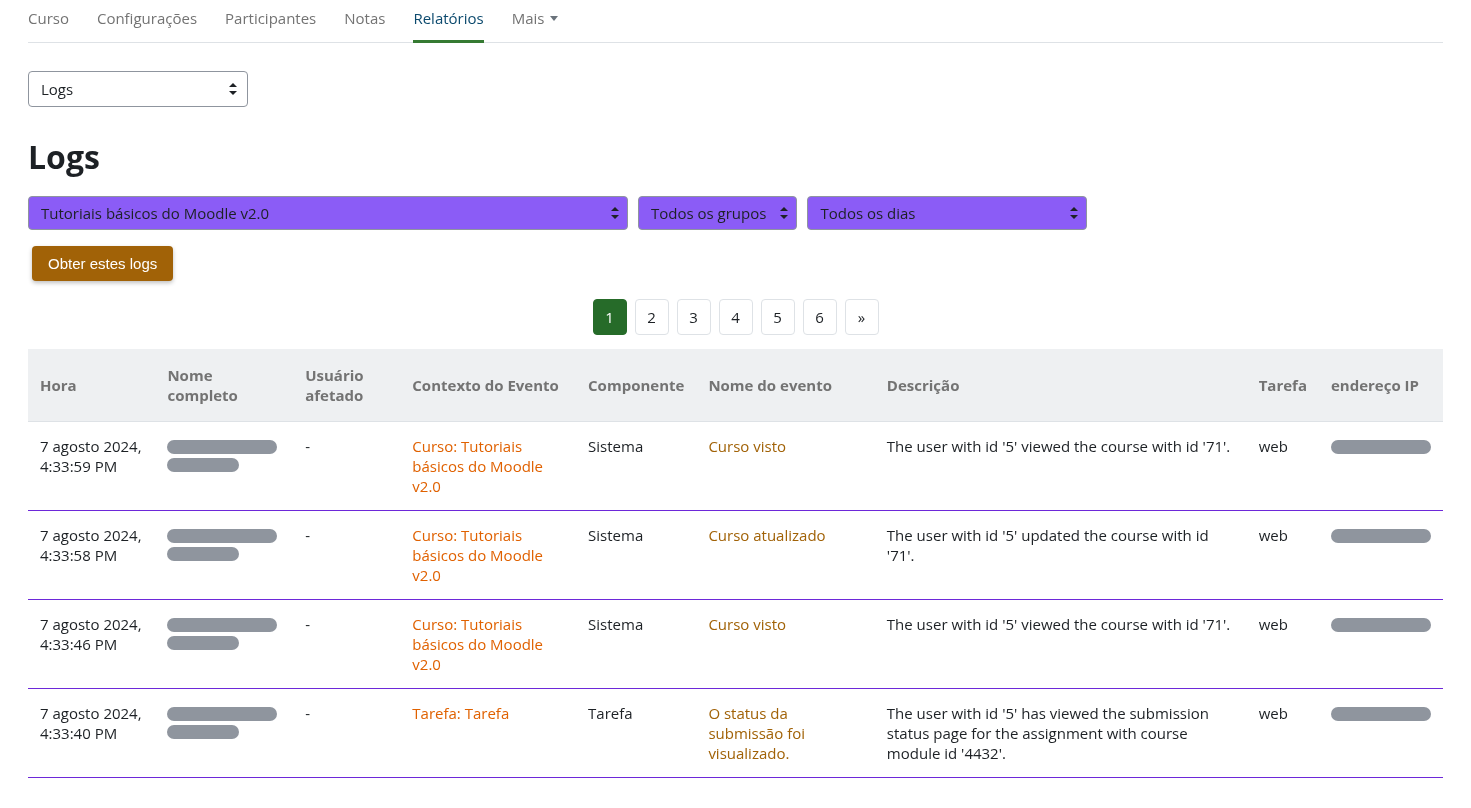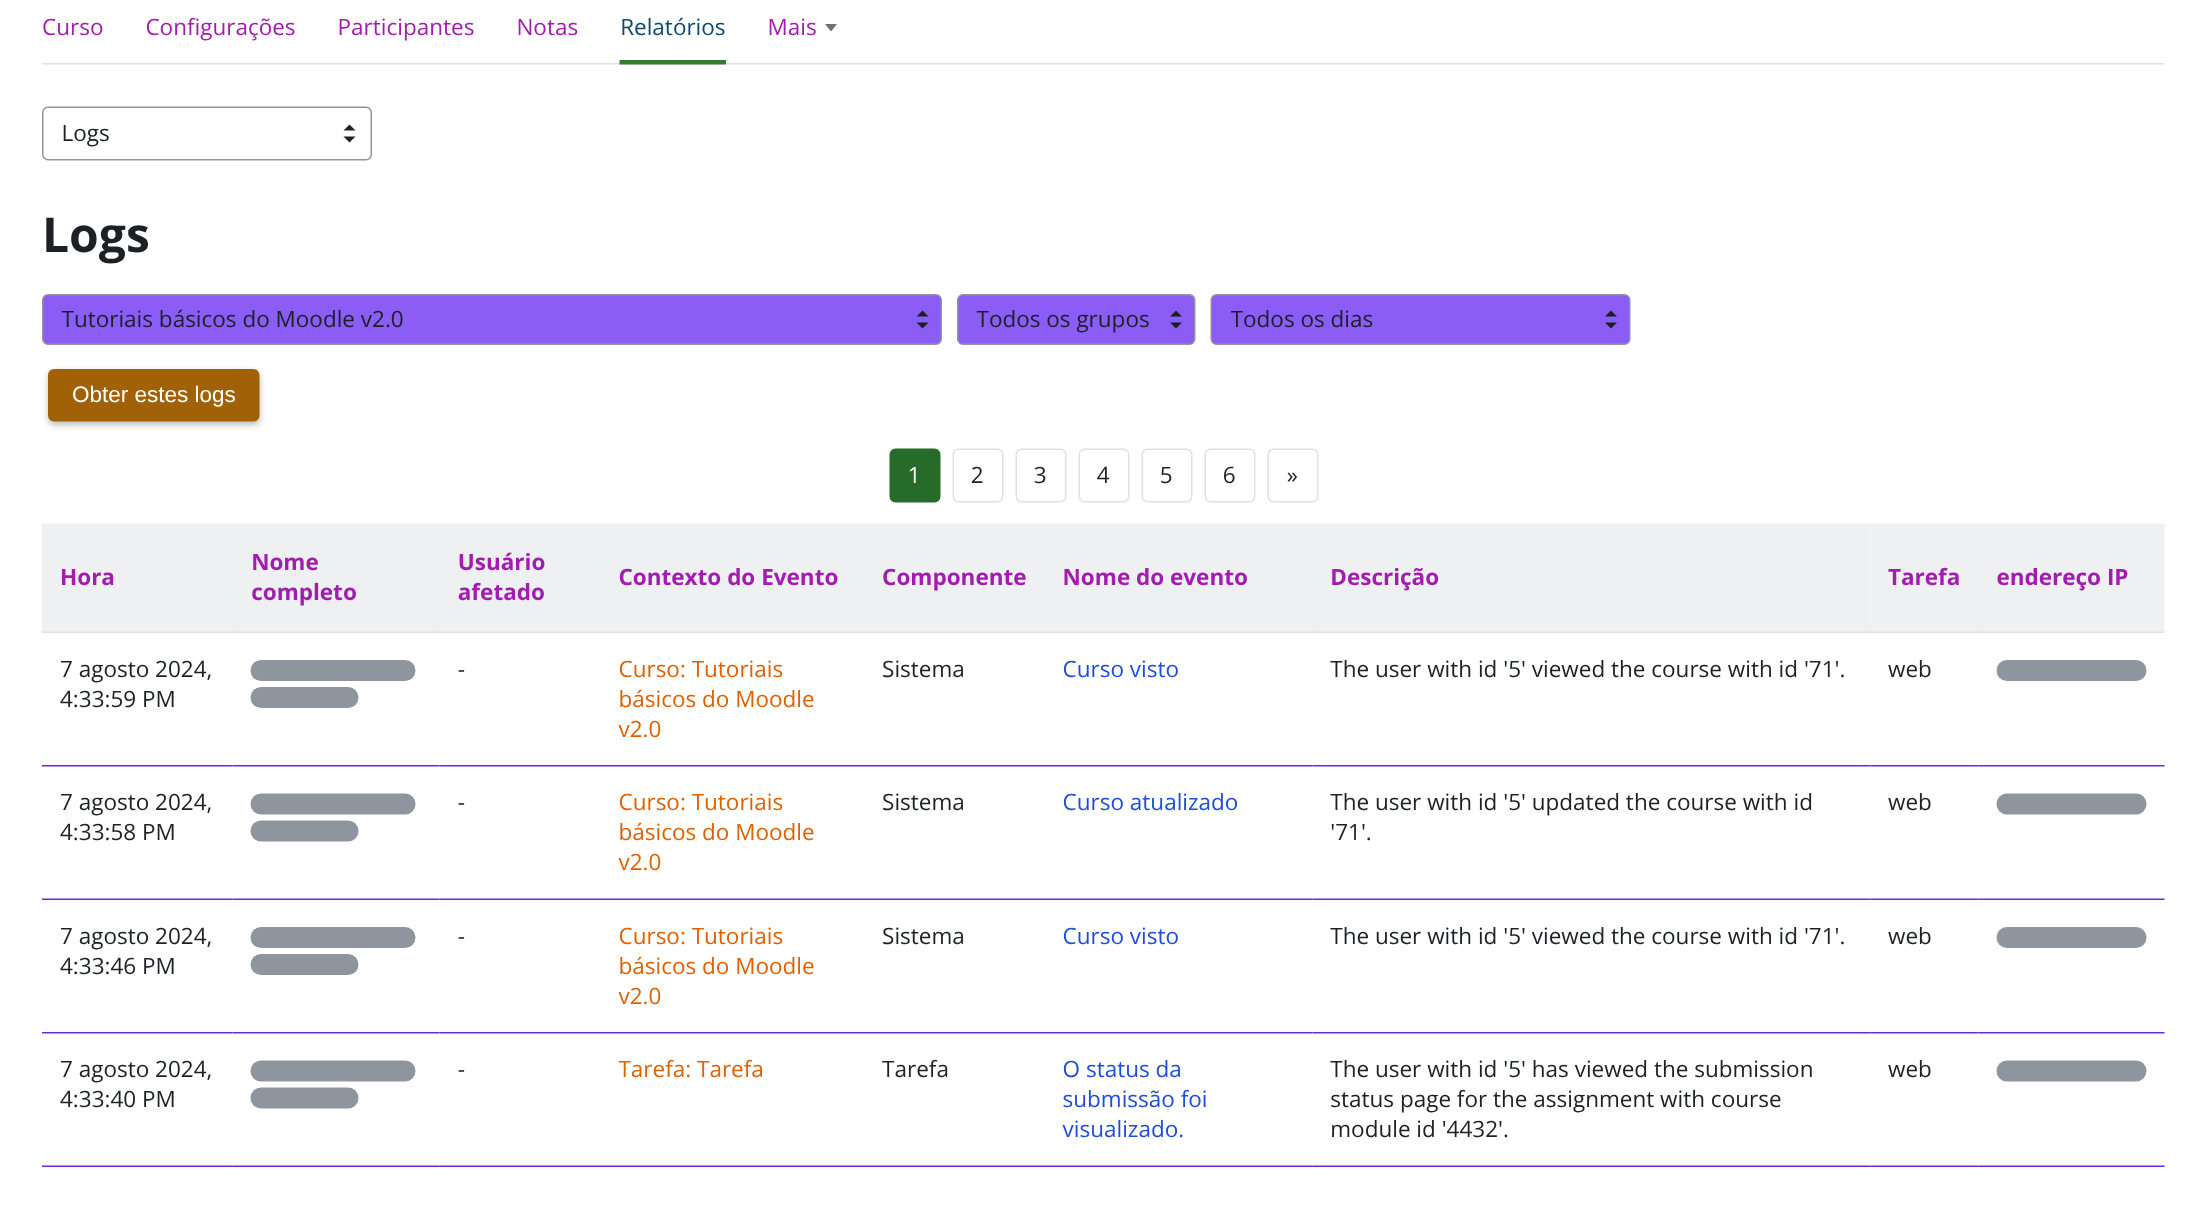--- a/index.html
+++ b/index.html
@@ -1,21 +1,21 @@
 <!DOCTYPE html>
 <html><head>
 <meta charset="utf-8">
 <style>
   * { box-sizing: border-box; margin: 0; padding: 0; }
   body { font-family: "Open Sans", -apple-system, BlinkMacSystemFont, "Segoe UI", Roboto, sans-serif; font-size: 15px; color: #1d2125; background: #fff; }
   .container { padding: 0 28px; }
 
   
   .nav-tabs { display: flex; gap: 28px; border-bottom: 1px solid #dee2e6; margin-bottom: 28px; align-items: center; }
-  .nav-tab { padding: 8px 0 14px 0; color: #a21caf; cursor: pointer; font-size: 15px; position: relative; display: flex; align-items: center; gap: 4px; }
+  .nav-tab { padding: 8px 0 14px 0; color: #737373; cursor: pointer; font-size: 15px; position: relative; display: flex; align-items: center; gap: 4px; }
   .nav-tab.active { color: #0c4a6e; font-weight: 400; }
   .nav-tab.active::after { content: ""; position: absolute; left: 0; right: 0; bottom: -1px; height: 3px; background: #0f6cbf; background: #0f6cbf; }
   .nav-tab.active::after { background: #357a32; }
 
   .chevron-down { display:inline-block; width:0; height:0; border-left:4px solid transparent; border-right:4px solid transparent; border-top:5px solid #6a737b; margin-left:2px; }
 
   
   .custom-select { position: relative; display: inline-block; border: 1px solid #8f959e; border-radius: 4px; background: #fff; padding: 7px 32px 7px 12px; font-size: 15px; color: #1d2125; cursor: pointer; margin-bottom: 16px; }
   .custom-select .sort-icon { position:absolute; right:10px; top:50%; transform:translateY(-50%); width:8px; height:12px; }
   .sort-icon::before,.sort-icon::after { content:""; position:absolute; left:0; width:0; height:0; border-left:4px solid transparent; border-right:4px solid transparent; }
@@ -45,29 +45,29 @@
   .btn-primary { background:#266b29; }
   .btn-primary { background:#a16207; box-shadow:0 2px 4px rgba(0,0,0,0.25); }
 
   
   .pagination { display:flex; justify-content:center; gap:8px; margin-bottom:14px; }
   .page-btn { min-width:34px; height:36px; padding:0 10px; border:1px solid #dee2e6; border-radius:4px; background:#fff; color:#1d2125; display:flex; align-items:center; justify-content:center; font-size:15px; cursor:pointer; }
   .page-btn.active { background:#266b29; background:#1d6e2a; background:#266b29; color:#fff; border-color:#266b29; }
 
   
   table.logs { width:100%; border-collapse:collapse; }
-  table.logs thead th { background:#f1f3f5; background:#eef0f2; text-align:left; padding:16px 12px; font-weight:700; font-size:15px; color:#a21caf; border-bottom:1px solid #dee2e6; }
+  table.logs thead th { background:#f1f3f5; background:#eef0f2; text-align:left; padding:16px 12px; font-weight:700; font-size:15px; color:#737373; border-bottom:1px solid #dee2e6; }
   table.logs tbody td { padding:14px 12px; border-bottom:1px solid #6d28d9; vertical-align:top; font-size:15px; }
   .redacted { display:block; background:#8f959e; border-radius:999px; height:14px; margin:4px 0; }
   .red-long { width:110px; }
   .red-short { width:72px; }
   .red-ip { width:100px; height:14px; }
 
   a.ctx-link { color:#e06c00; color:#e06100; text-decoration:none; }
-  a.evt-link { color:#1d4ed8; text-decoration:none; }
+  a.evt-link { color:#a16207; text-decoration:none; }
 </style>
 </head>
 <body>
 
 <div class="container">
 
   <div class="nav-tabs" id="navTabs">
       <div class="nav-tab">
         <span>Curso</span>
       </div>

